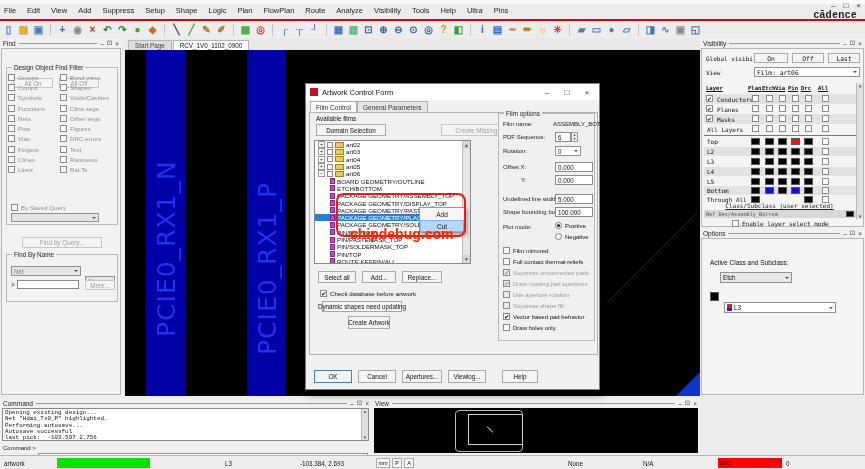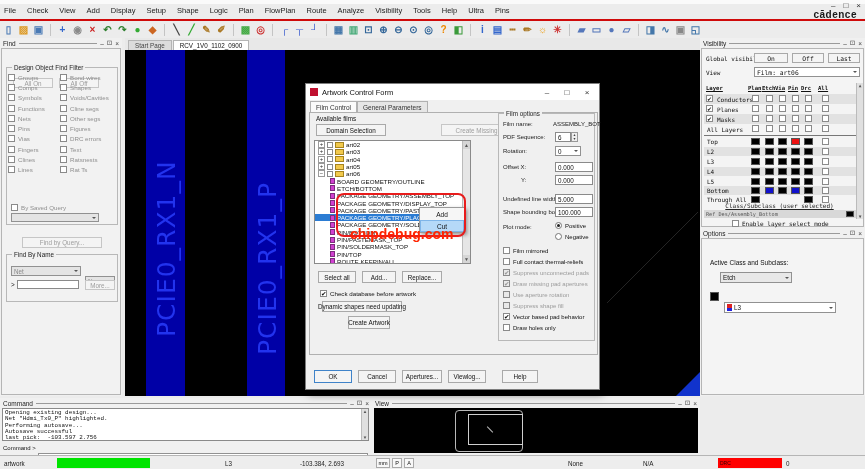--- a/index.html
+++ b/index.html
@@ -108,24 +108,24 @@
 
   <div class="titlebar abs"></div>
   <div class="win-ctrls">
     <span>–</span>
     <span>□</span>
     <span>×</span>
   </div>
   <div class="brand abs">cādence</div>
   <div class="menubar abs" id="menu-items">
       <div class="menu-item">File</div>
-      <div class="menu-item">Check</div>
+      <div class="menu-item">Edit</div>
       <div class="menu-item">View</div>
       <div class="menu-item">Add</div>
-      <div class="menu-item">Display</div>
+      <div class="menu-item">Suppress</div>
       <div class="menu-item">Setup</div>
       <div class="menu-item">Shape</div>
       <div class="menu-item">Logic</div>
       <div class="menu-item">Plan</div>
       <div class="menu-item">FlowPlan</div>
       <div class="menu-item">Route</div>
       <div class="menu-item">Analyze</div>
       <div class="menu-item">Visibility</div>
       <div class="menu-item">Tools</div>
       <div class="menu-item">Help</div>

